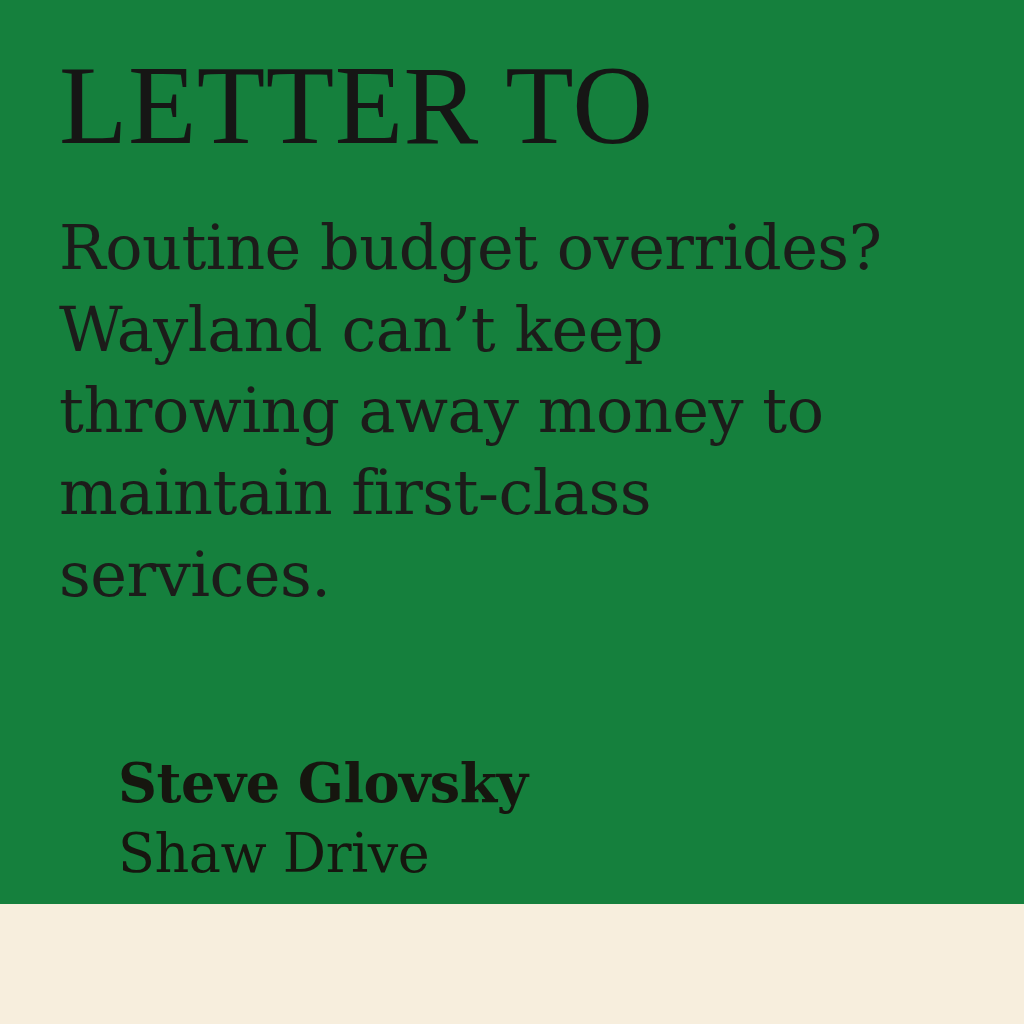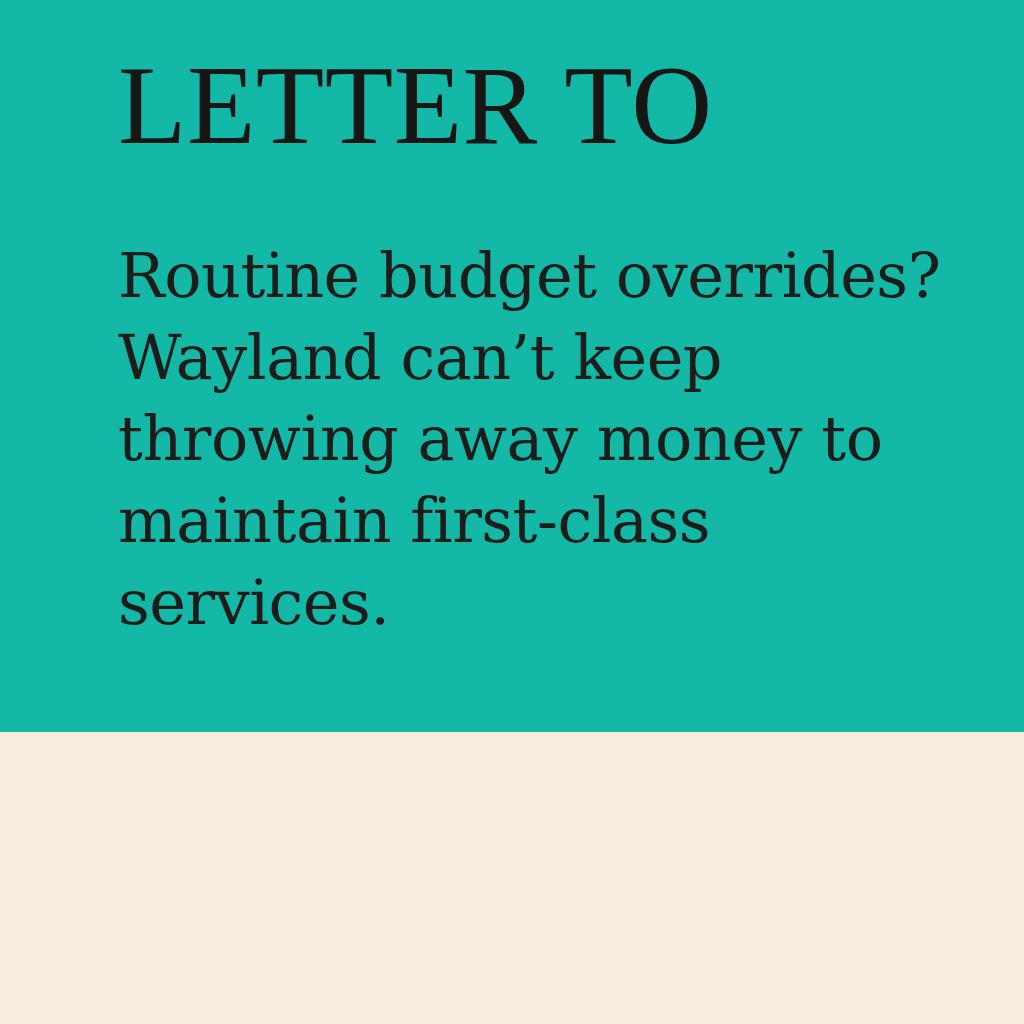--- a/index.html
+++ b/index.html
@@ -9,43 +9,43 @@
   body {
     width: 1024px;
     height: 1024px;
     background: #f7eedd;
     font-family: "Liberation Serif", serif;
     color: #1a1a18;
     overflow: hidden;
   }
   .card {
     width: 1024px;
-    height: 732px;
-    background: #14b8a6;
+    height: 904px;
+    background: #15803d;
     box-sizing: border-box;
-    padding: 40px 60px 0 118px;
+    padding: 40px 60px 0 59px;
     position: relative;
   }
   .headline {
     font-family: "Liberation Serif", serif;
     font-weight: 400;
     font-size: 112px;
     line-height: 1.06;
     letter-spacing: 0.5px;
     color: #161615;
     margin: 0;
     padding-top: 6px;
     text-transform: uppercase;
   }
   .headline .line {
     display: block;
     white-space: nowrap;
   }
   .deck {
-    margin-top: 70px;
+    margin-top: 42px;
     font-family: "DejaVu Serif", serif;
     font-weight: 400;
     font-size: 62px;
     line-height: 1.32;
     letter-spacing: -0.5px;
     color: #1c1c1a;
     max-width: 860px;
   }
   .byline-block {
     position: absolute;
@@ -74,14 +74,18 @@
 <body>
 
 <div class="card">
 
   <h1 class="headline">
     <span class="line">LETTER TO</span>
   </h1>
 
   <p class="deck">Routine budget overrides? Wayland can’t keep throwing away money to maintain first-class services.</p>
 
+  <div class="byline-block">
+    <div class="byline-name">Steve Glovsky</div>
+    <div class="byline-location">Shaw Drive</div>
+  </div>
 
 </div>
 
 </body></html>

